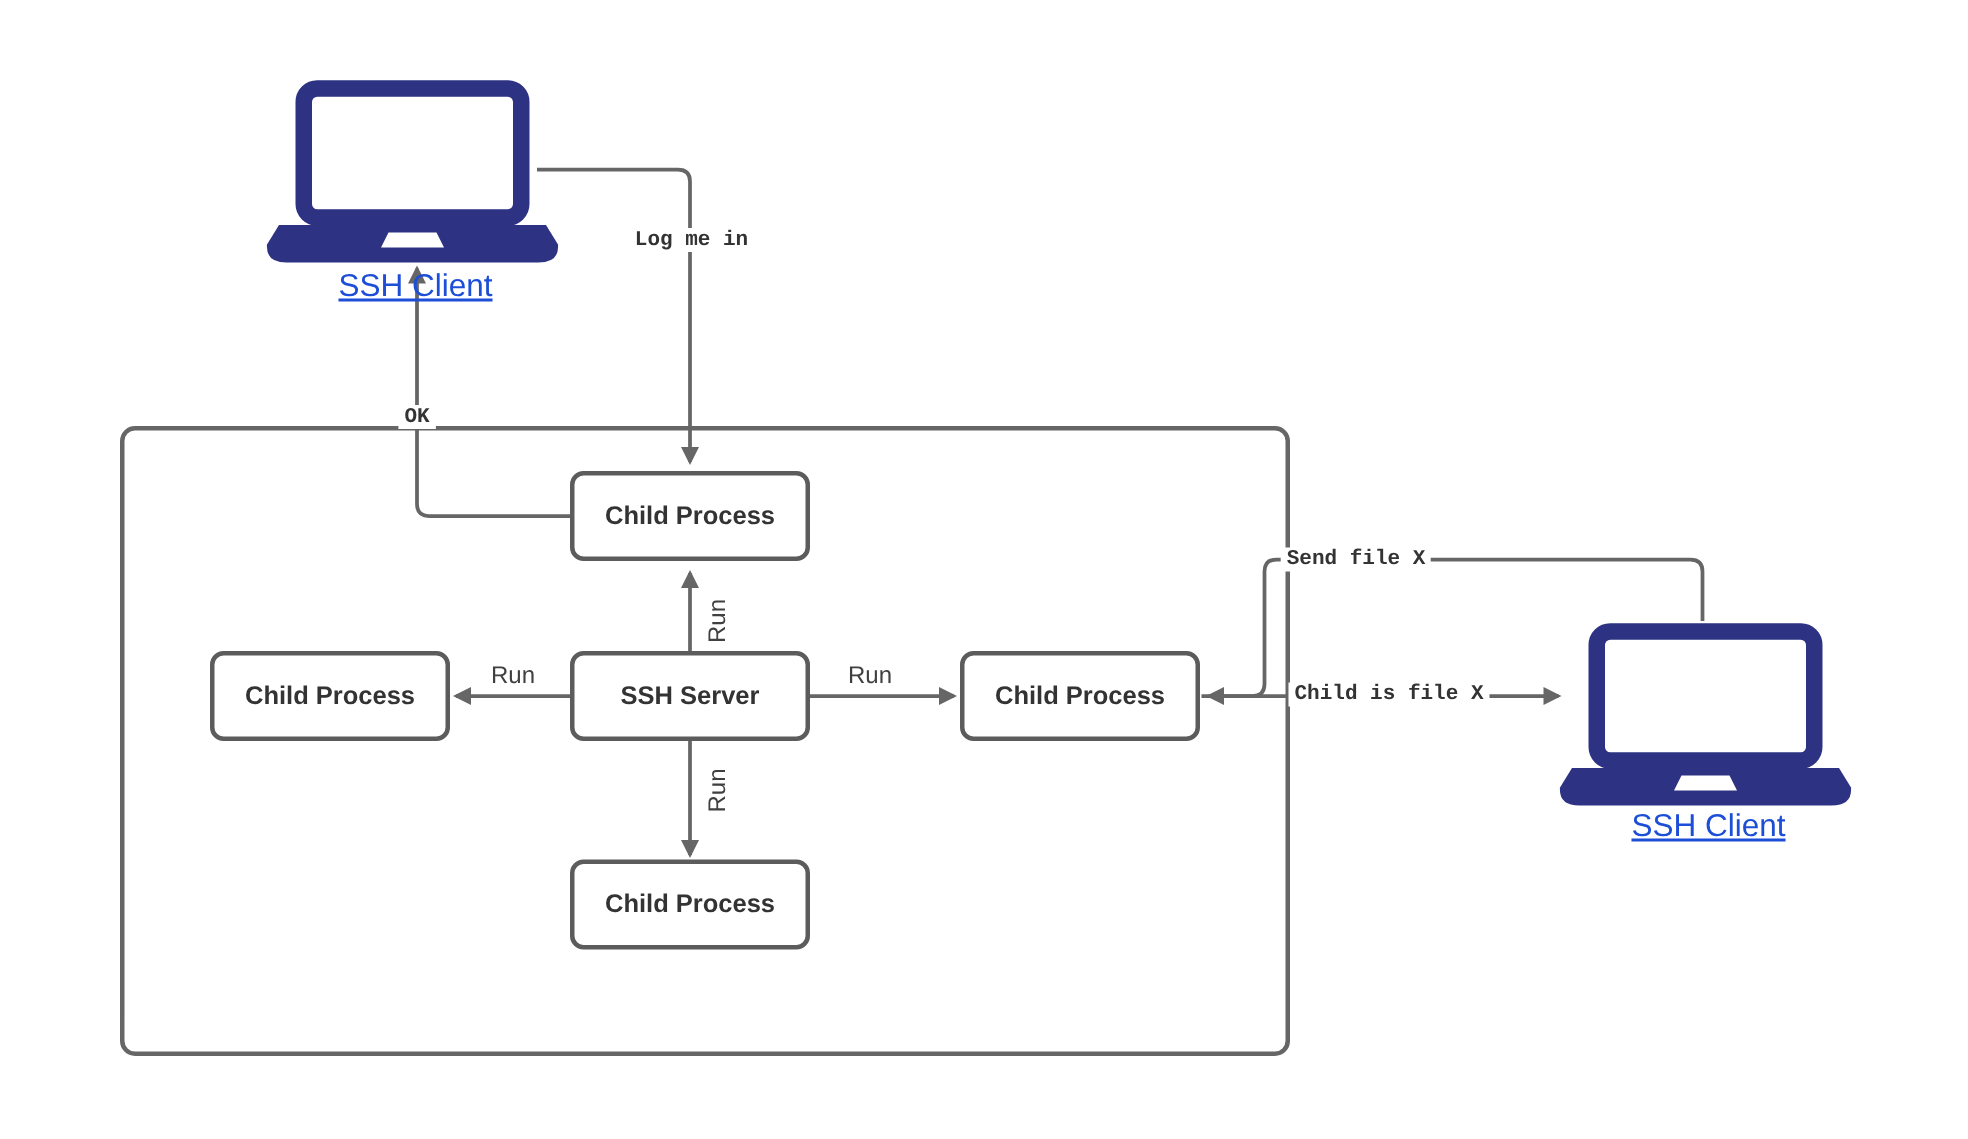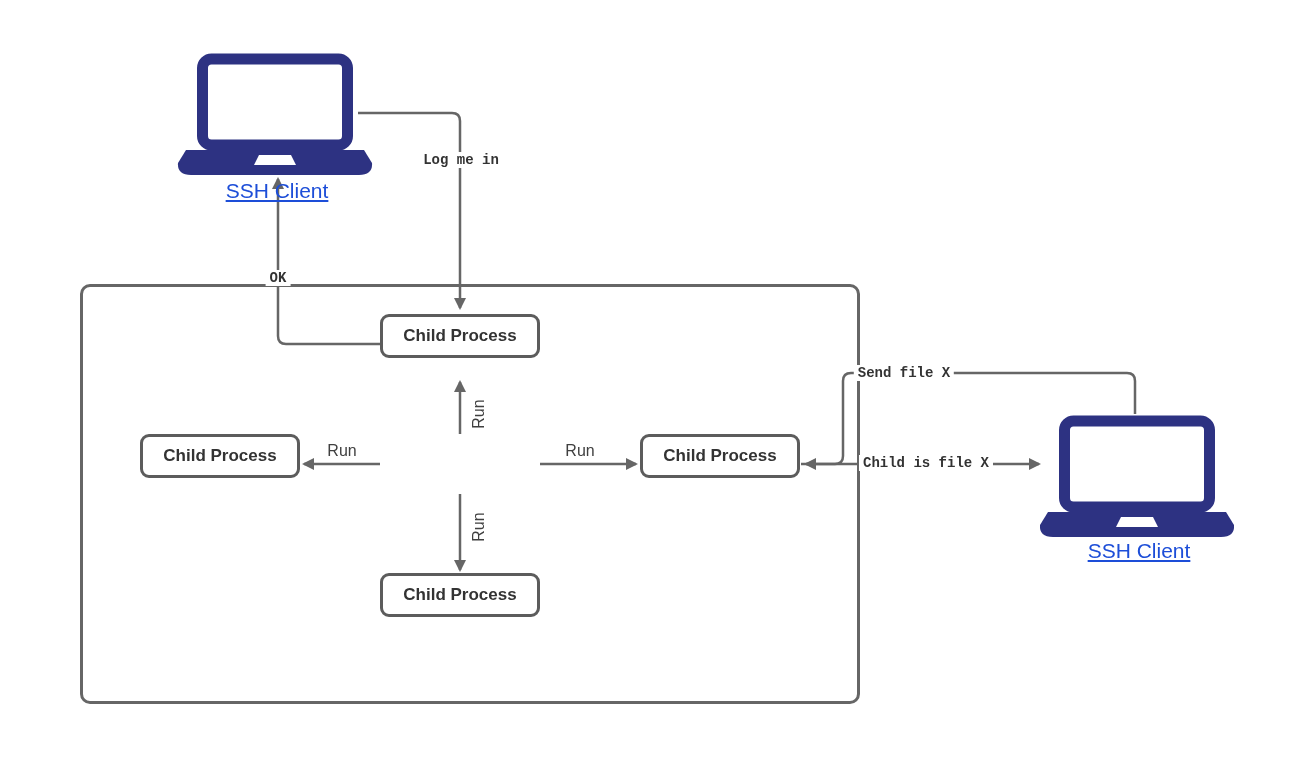--- a/index.html
+++ b/index.html
@@ -22,21 +22,21 @@
     left: 80px; top: 284px;
     width: 780px; height: 420px;
     border: 3px solid #666666;
     border-radius: 10px;
     box-sizing: border-box;
     background: transparent;
     z-index: 0;
   }
   .node {
     position: absolute;
-    width: 160px; height: 44px;
+    width: 160px; height: 60px;
     box-sizing: border-box;
     border: 3px solid #5c5c5c;
     border-radius: 9px;
     background: #ffffff;
     display: flex;
     align-items: center;
     justify-content: center;
     z-index: 2;
   }
   .node .node-label {
@@ -96,20 +96,23 @@
     <use href="#laptop" x="178" y="53"></use>
     <use href="#laptop" x="1040" y="415"></use>
   </svg>
 
   <div class="node" style="left:380px; top:314px;">
     <span class="node-label">Child Process</span>
   </div>
   <div class="node" style="left:140px; top:434px;">
     <span class="node-label">Child Process</span>
   </div>
+  <div class="node" style="left:380px; top:434px;">
+    <span class="node-label">SSH Server</span>
+  </div>
   <div class="node" style="left:640px; top:434px;">
     <span class="node-label">Child Process</span>
   </div>
   <div class="node" style="left:380px; top:573px;">
     <span class="node-label">Child Process</span>
   </div>
 
   <div class="lbl client" style="left:277px; top:191px;">SSH Client</div>
   <div class="lbl client" style="left:1139px; top:551px;">SSH Client</div>
 

